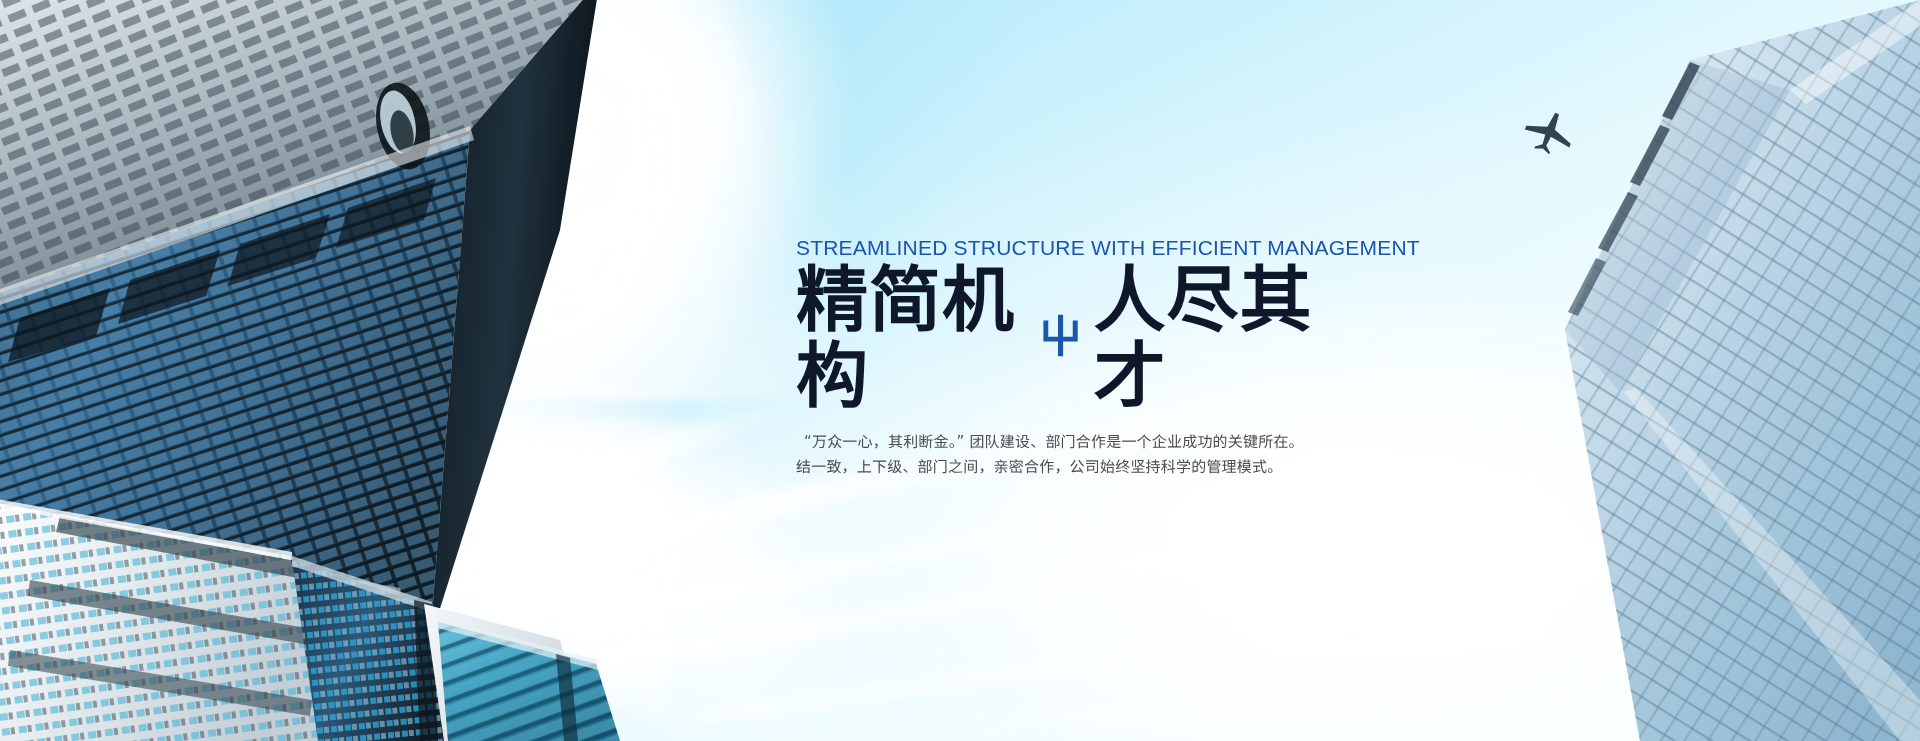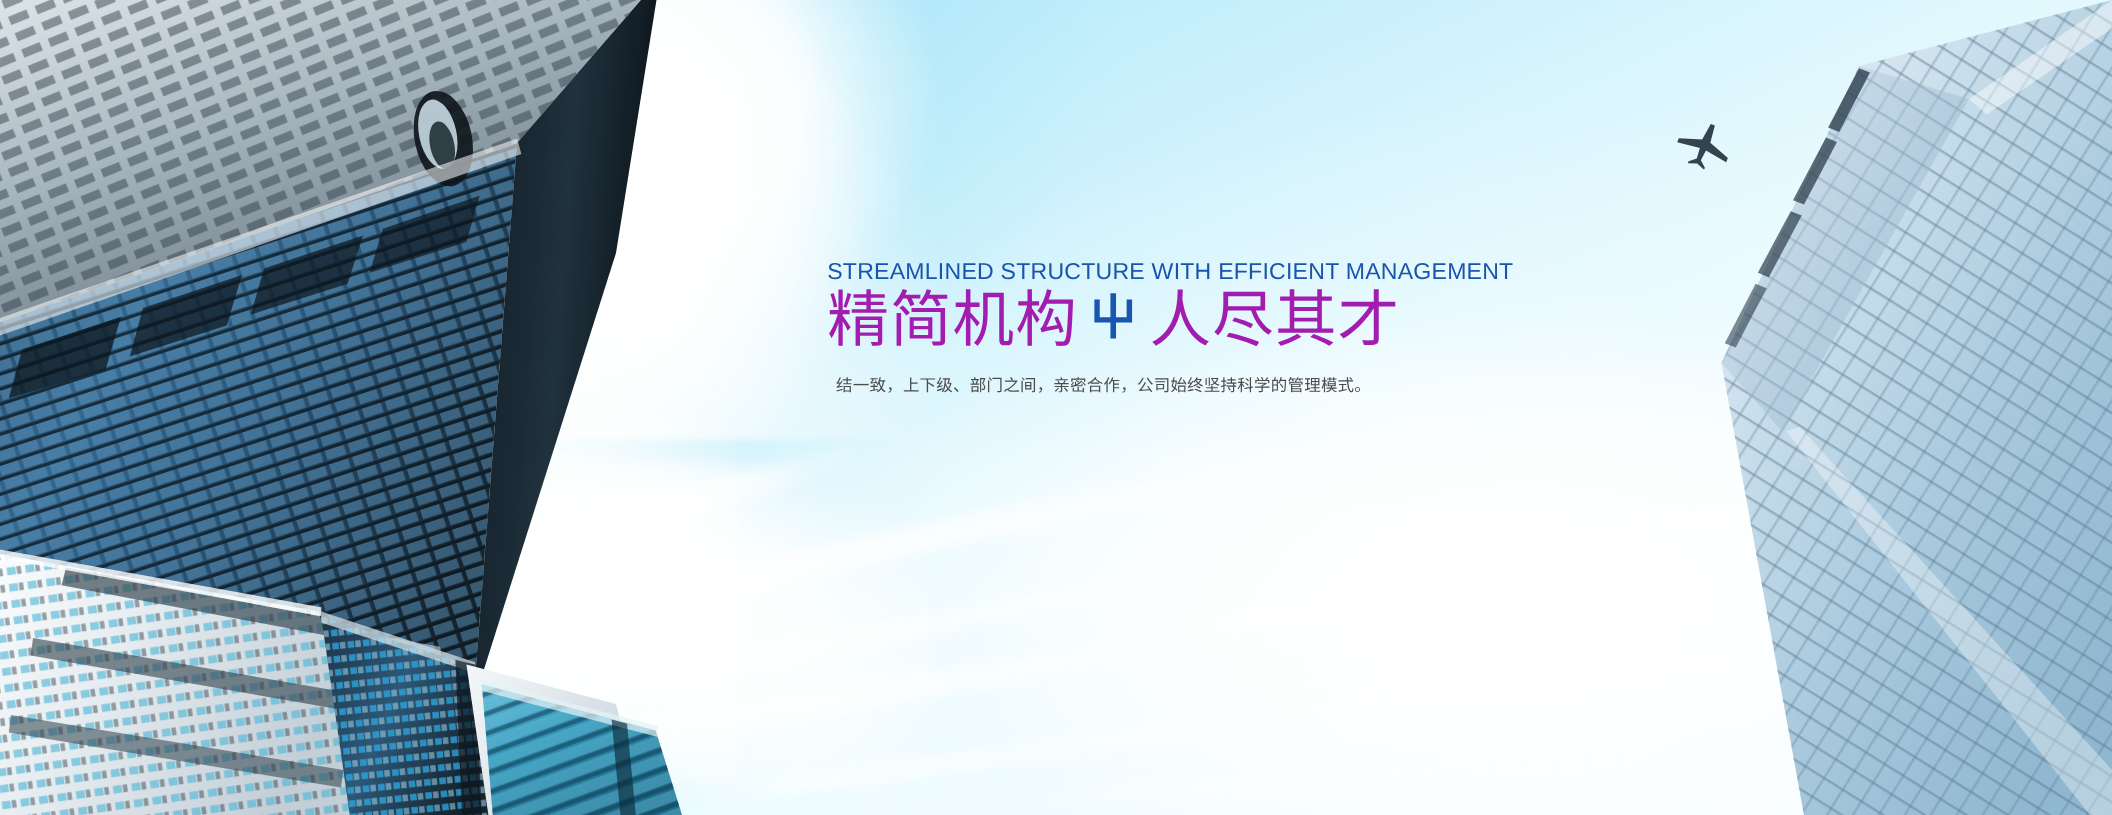--- a/index.html
+++ b/index.html
@@ -116,21 +116,21 @@
   .c9 { left: 1300px; top: 470px; width: 420px; height: 16px; transform: rotate(-7deg);  opacity: .3; }
   .c10{ left: 900px;  top: 700px; width: 600px; height: 18px; transform: rotate(-4deg);  opacity: .35; }
 
   
   .buildings { position: absolute; inset: 0; }
   .buildings svg { display: block; width: 1920px; height: 741px; }
 
   
   .content {
     position: absolute;
-    left: 752px;
+    left: 796px;
     top: 236px;
     width: 530px;
   }
 
   .eyebrow {
     font-size: 21px;
     letter-spacing: 0.2px;
     color: #1a55ad;
     font-weight: 400;
     white-space: nowrap;
@@ -140,23 +140,23 @@
   }
 
   .headline {
     display: flex;
     align-items: center;
     gap: 10px;
     margin: 0 0 16px 0;
     line-height: 1.05;
   }
   .headline span {
-    font-size: 56px;
-    font-weight: 400;
-    color: #a21caf;
+    font-size: 72px;
+    font-weight: 700;
+    color: #0f172a;
     letter-spacing: 1px;
     font-family: "DejaVu Sans", "Liberation Sans", sans-serif;
   }
   .headline .sep {
     font-size: 44px;
     font-weight: 700;
     color: #1a56b0;
     position: relative;
     top: -2px;
   }
@@ -363,17 +363,18 @@
   <div class="content">
     <div class="eyebrow">STREAMLINED STRUCTURE WITH EFFICIENT MANAGEMENT</div>
 
     <div class="headline">
       <span>精简机构</span>
       <span class="sep">屮</span>
       <span>人尽其才</span>
     </div>
 
     <div class="paragraph">
+      <div>“万众一心，其利断金。” 团队建设、部门合作是一个企业成功的关键所在。</div>
       <div>结一致，上下级、部门之间，亲密合作，公司始终坚持科学的管理模式。</div>
     </div>
   </div>
 
 </div>
 
 </body></html>

